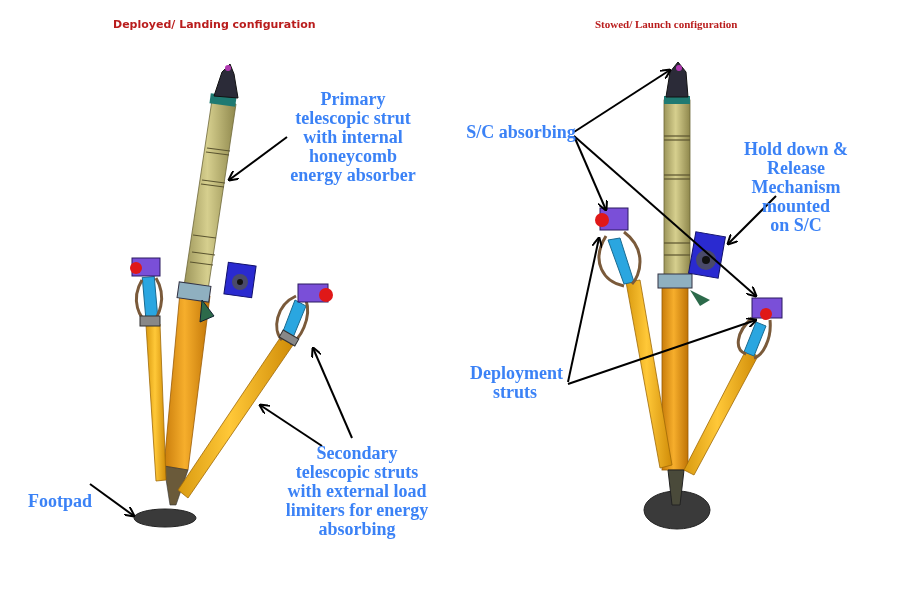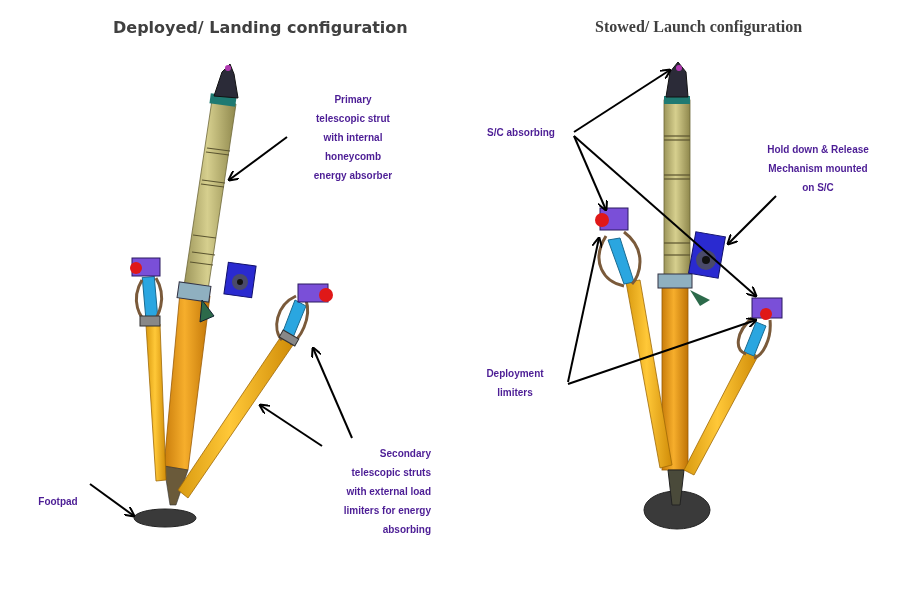--- a/index.html
+++ b/index.html
@@ -1,18 +1,18 @@
 <!DOCTYPE html>
 <html><head>
   <meta charset="utf-8">
   <style>
     html, body { margin: 0; padding: 0; background: #ffffff; }
     body { width: 918px; height: 591px; position: relative; overflow: hidden; }
-    .title { position: absolute; font-family: "DejaVu Sans", sans-serif; font-weight: bold; font-size: 16px; color: #404040; white-space: nowrap; }
-    .label { position: absolute; font-family: Liberation Sans, sans-serif; font-weight: bold; font-size: 10px; line-height: 19px; color: #4c1d95; text-align: center; white-space: pre-line; }
+    .title { position: absolute; font-family: "DejaVu Sans", sans-serif; font-weight: bold; font-size: 11px; color: #b91c1c; white-space: nowrap; }
+    .label { position: absolute; font-family: Liberation Serif, serif; font-weight: bold; font-size: 18px; line-height: 19px; color: #3b82f6; text-align: center; white-space: pre-line; }
     svg.art { position: absolute; left: 0; top: 0; }
   </style>
 </head>
 <body>
 
 <div class="title" style="left:113px; top:18px;">Deployed/ Landing configuration</div>
 <div class="title" style="left:595px; top:18px;font-family:Liberation Serif, serif;">Stowed/ Launch configuration</div>
 
 <svg class="art" width="918" height="591" viewBox="0 0 918 591">
   <defs>
@@ -145,25 +145,25 @@
     <line x1="568" y1="382" x2="599" y2="238" stroke="#000" stroke-width="2" marker-end="url(#ah)"></line>
     <line x1="568" y1="384" x2="756" y2="320" stroke="#000" stroke-width="2" marker-end="url(#ah)"></line>
   </g>
 </svg>
 
 <div class="label" style="left:288px; top:90px; width:130px;">Primary
 telescopic strut
 with internal
 honeycomb
 energy absorber</div>
-<div class="label" style="left:283px; top:444px; width:148px;text-align:right;">Secondary
+<div class="label" style="left:283px; top:444px; width:148px;">Secondary
 telescopic struts
 with external load
 limiters for energy
 absorbing</div>
 <div class="label" style="left:28px; top:462px; width:60px;margin-top:30px;">Footpad</div>
 
 <div class="label" style="left:466px; top:123px; width:110px;">S/C absorbing</div>
-<div class="label" style="left:740px; top:140px; width:156px;text-align:center;">Hold down &amp; Release
+<div class="label" style="left:718px; top:140px; width:156px;text-align:center;">Hold down &amp; Release
 Mechanism mounted
 on S/C</div>
 <div class="label" style="left:470px; top:364px; width:90px;">Deployment
-limiters</div>
+struts</div>
 
 </body></html>

